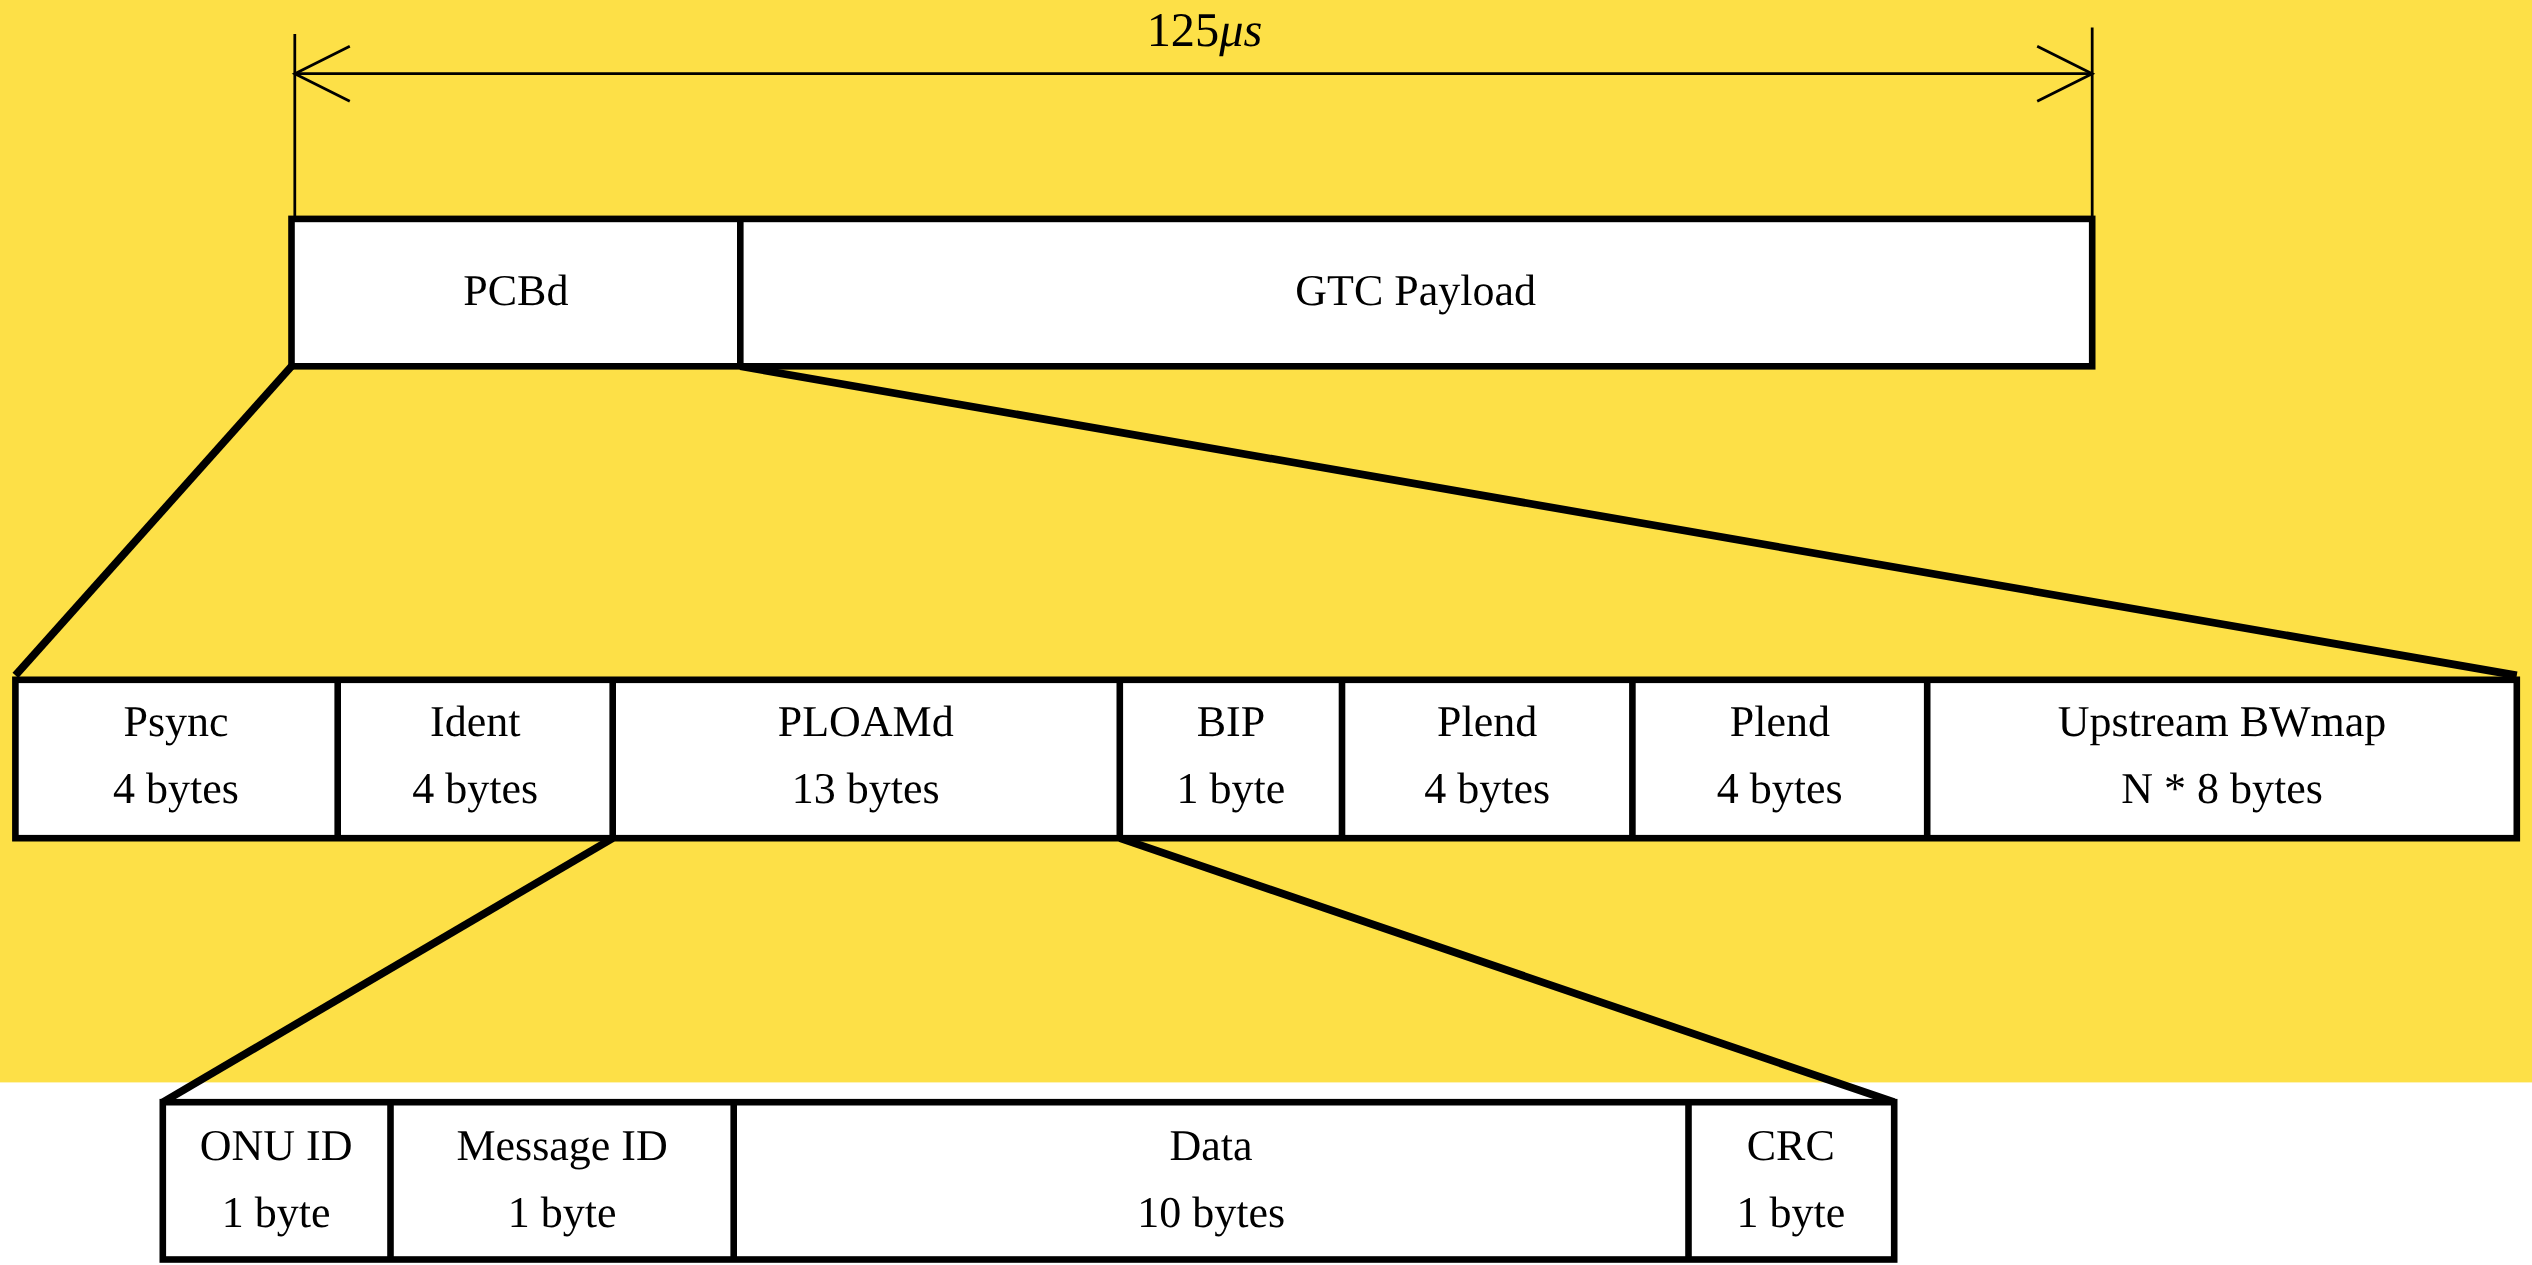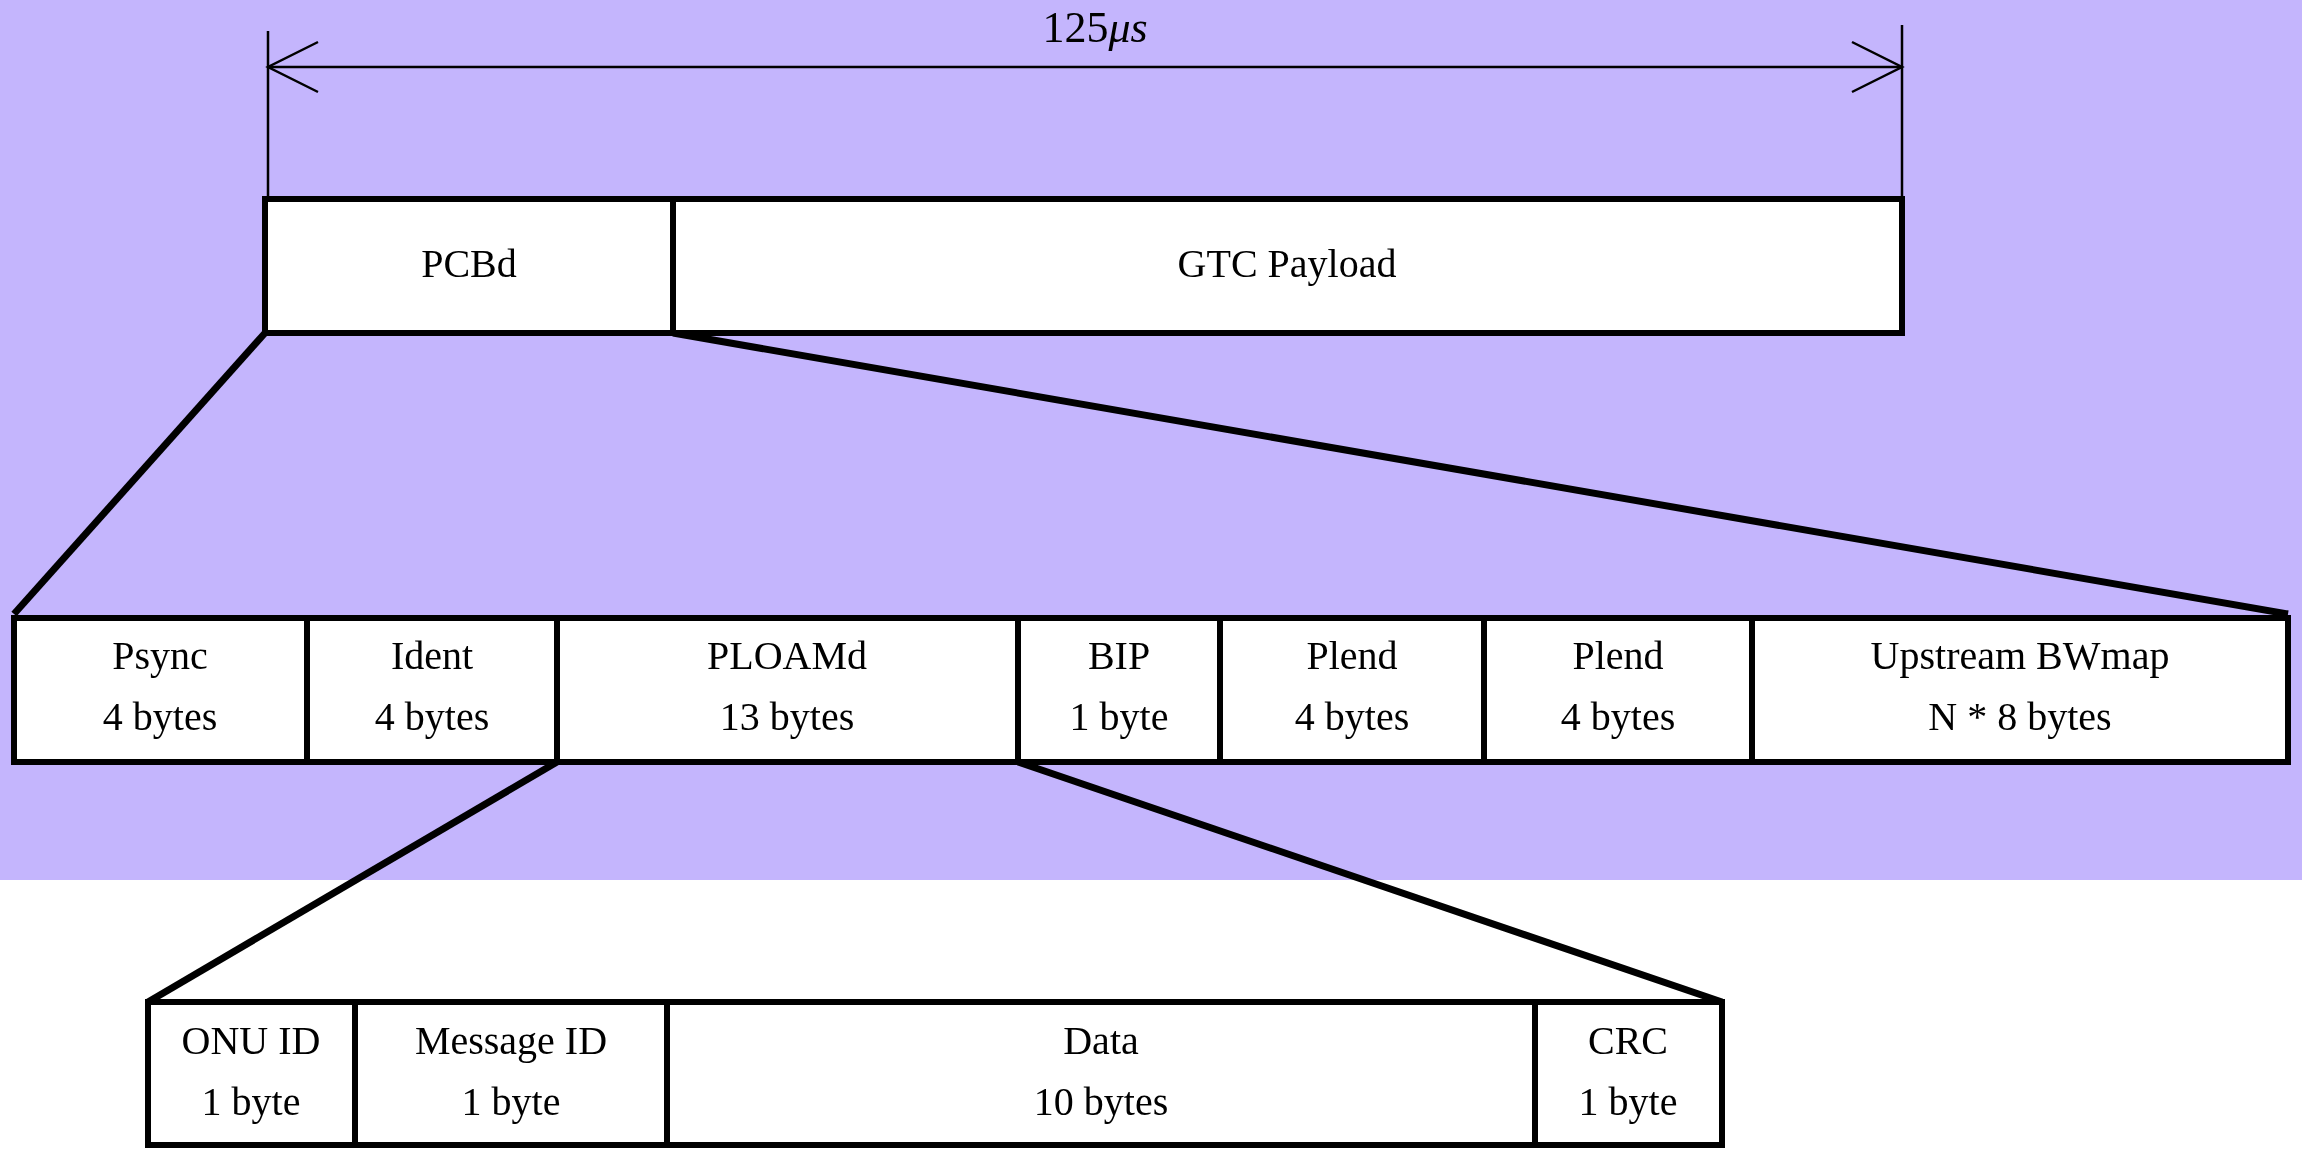--- a/index.html
+++ b/index.html
@@ -9,22 +9,22 @@
   }
   body {
     width: 2302px;
     height: 1150px;
     overflow: hidden;
     font-family: "Liberation Serif", "DejaVu Serif", serif;
   }
   #diagram-root {
     position: relative;
     width: 2302px;
-    height: 880px;
-    background: #c4b5fd;
+    height: 984px;
+    background: #fde047;
   }
   svg#frame-svg {
     position: absolute;
     top: 0;
     left: 0;
     width: 2302px;
     height: 1150px;
     display: block;
   }
   .cell-text {

